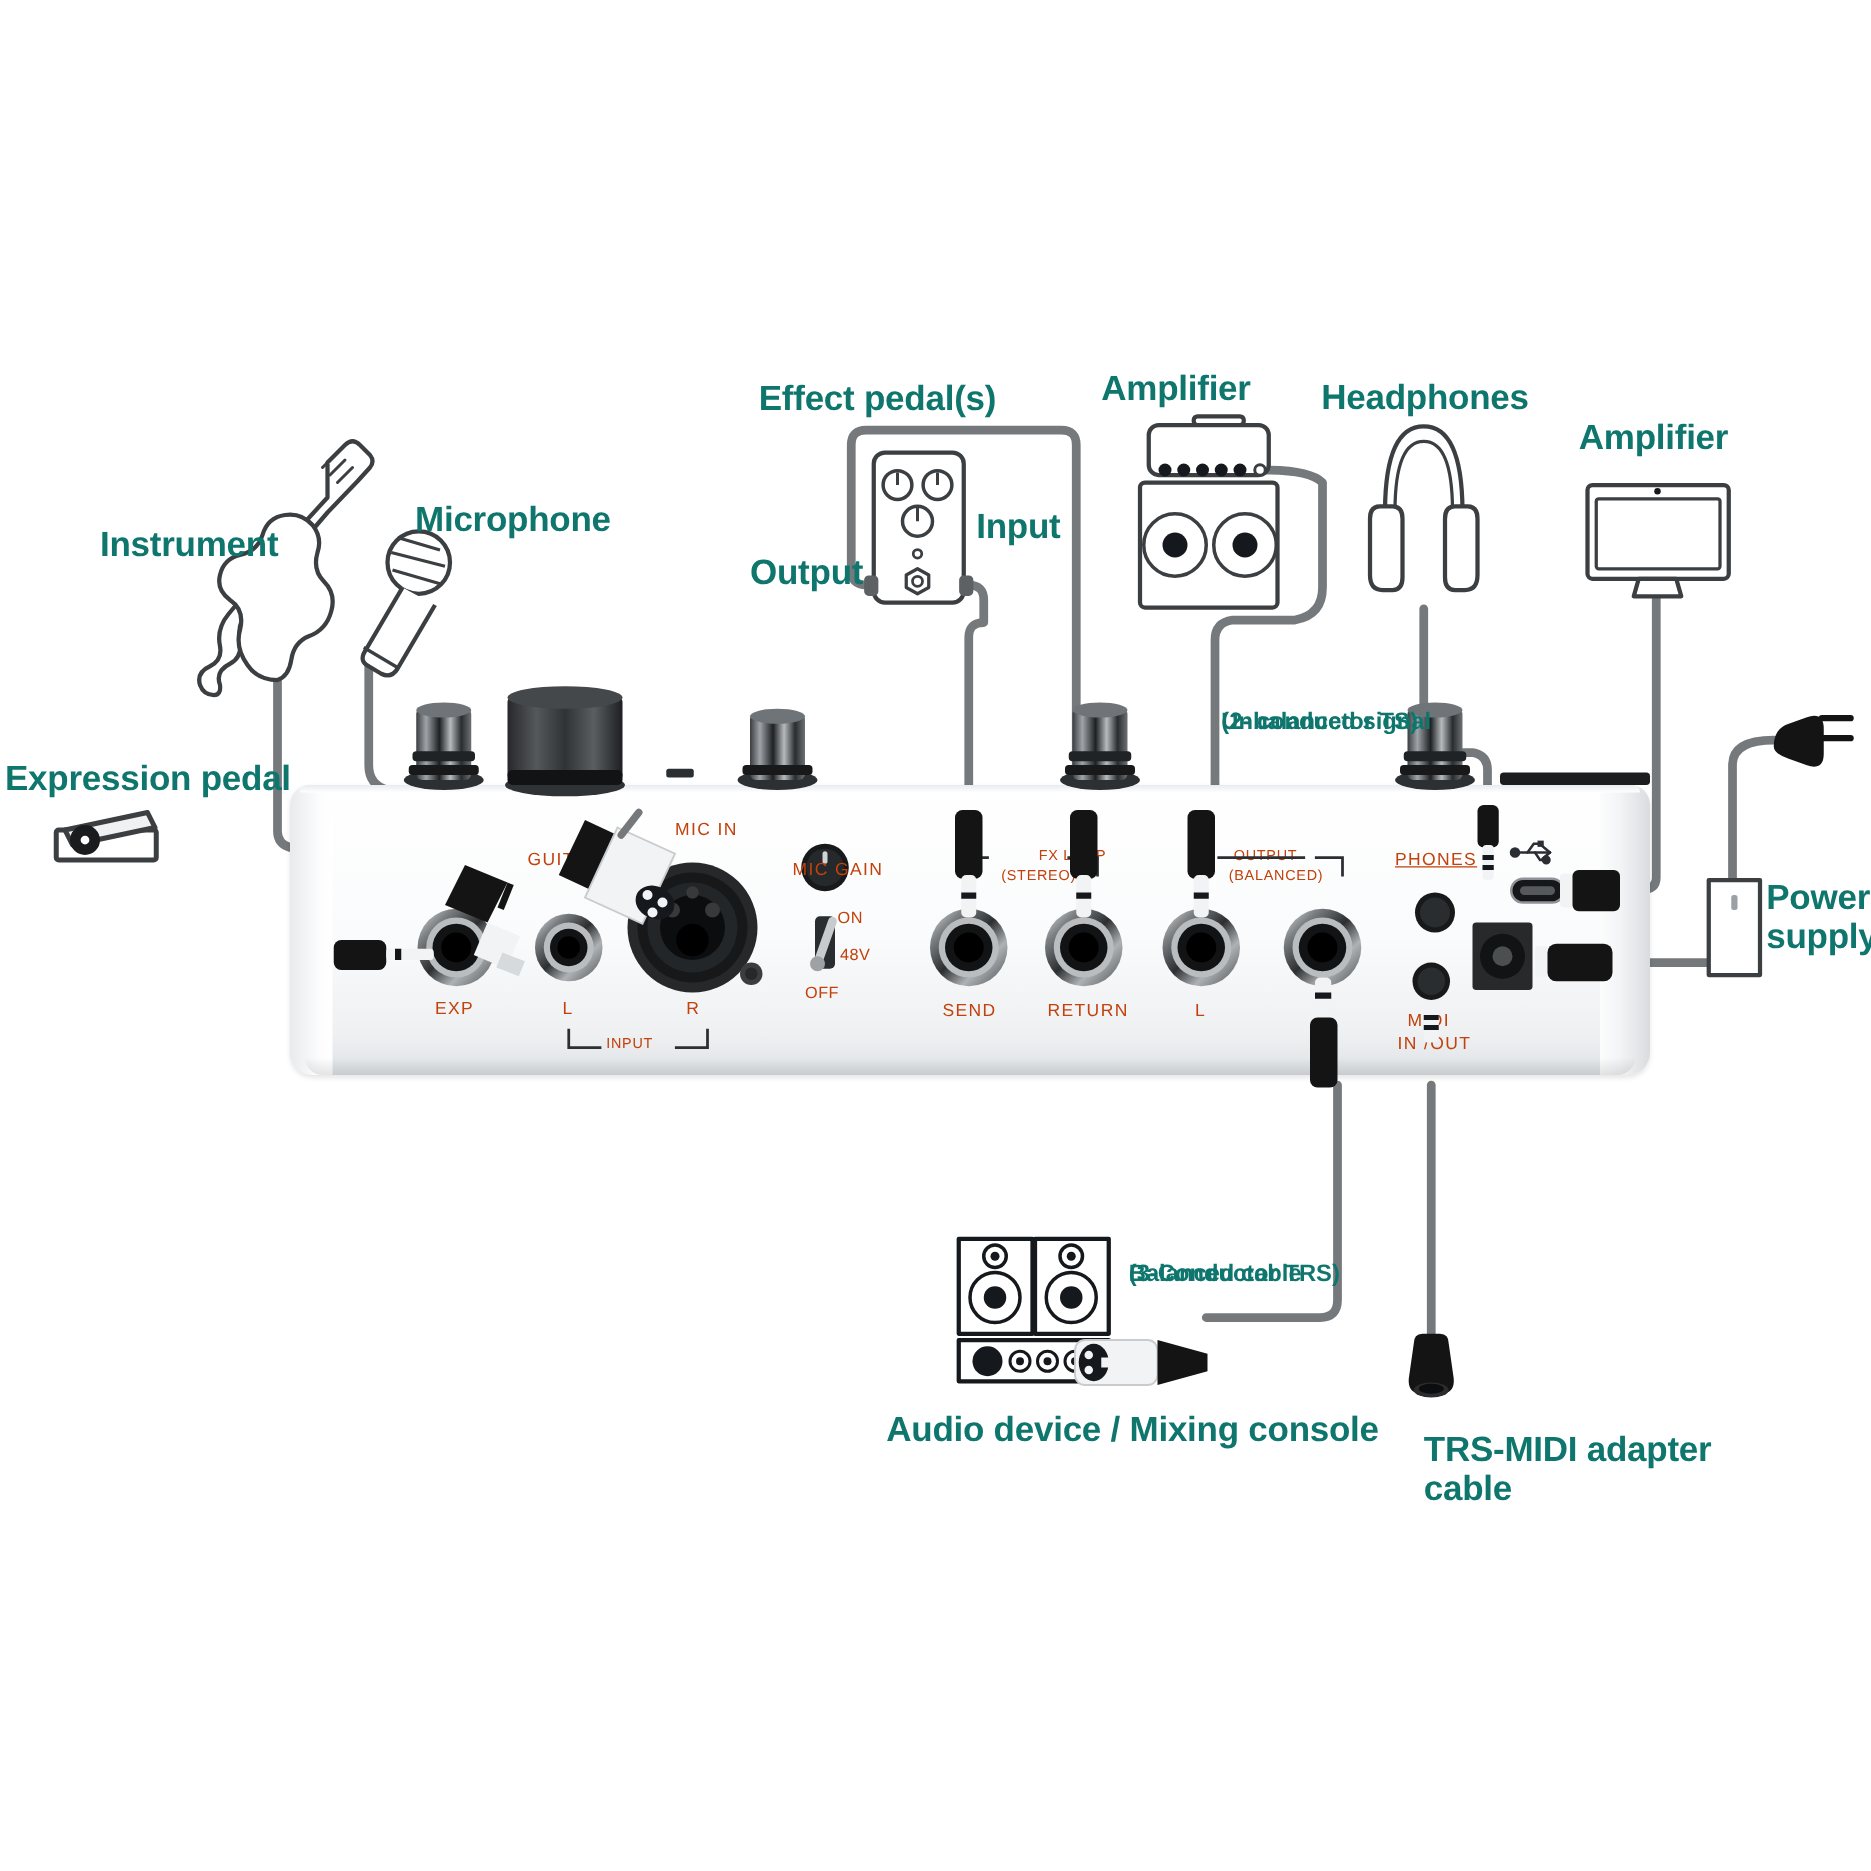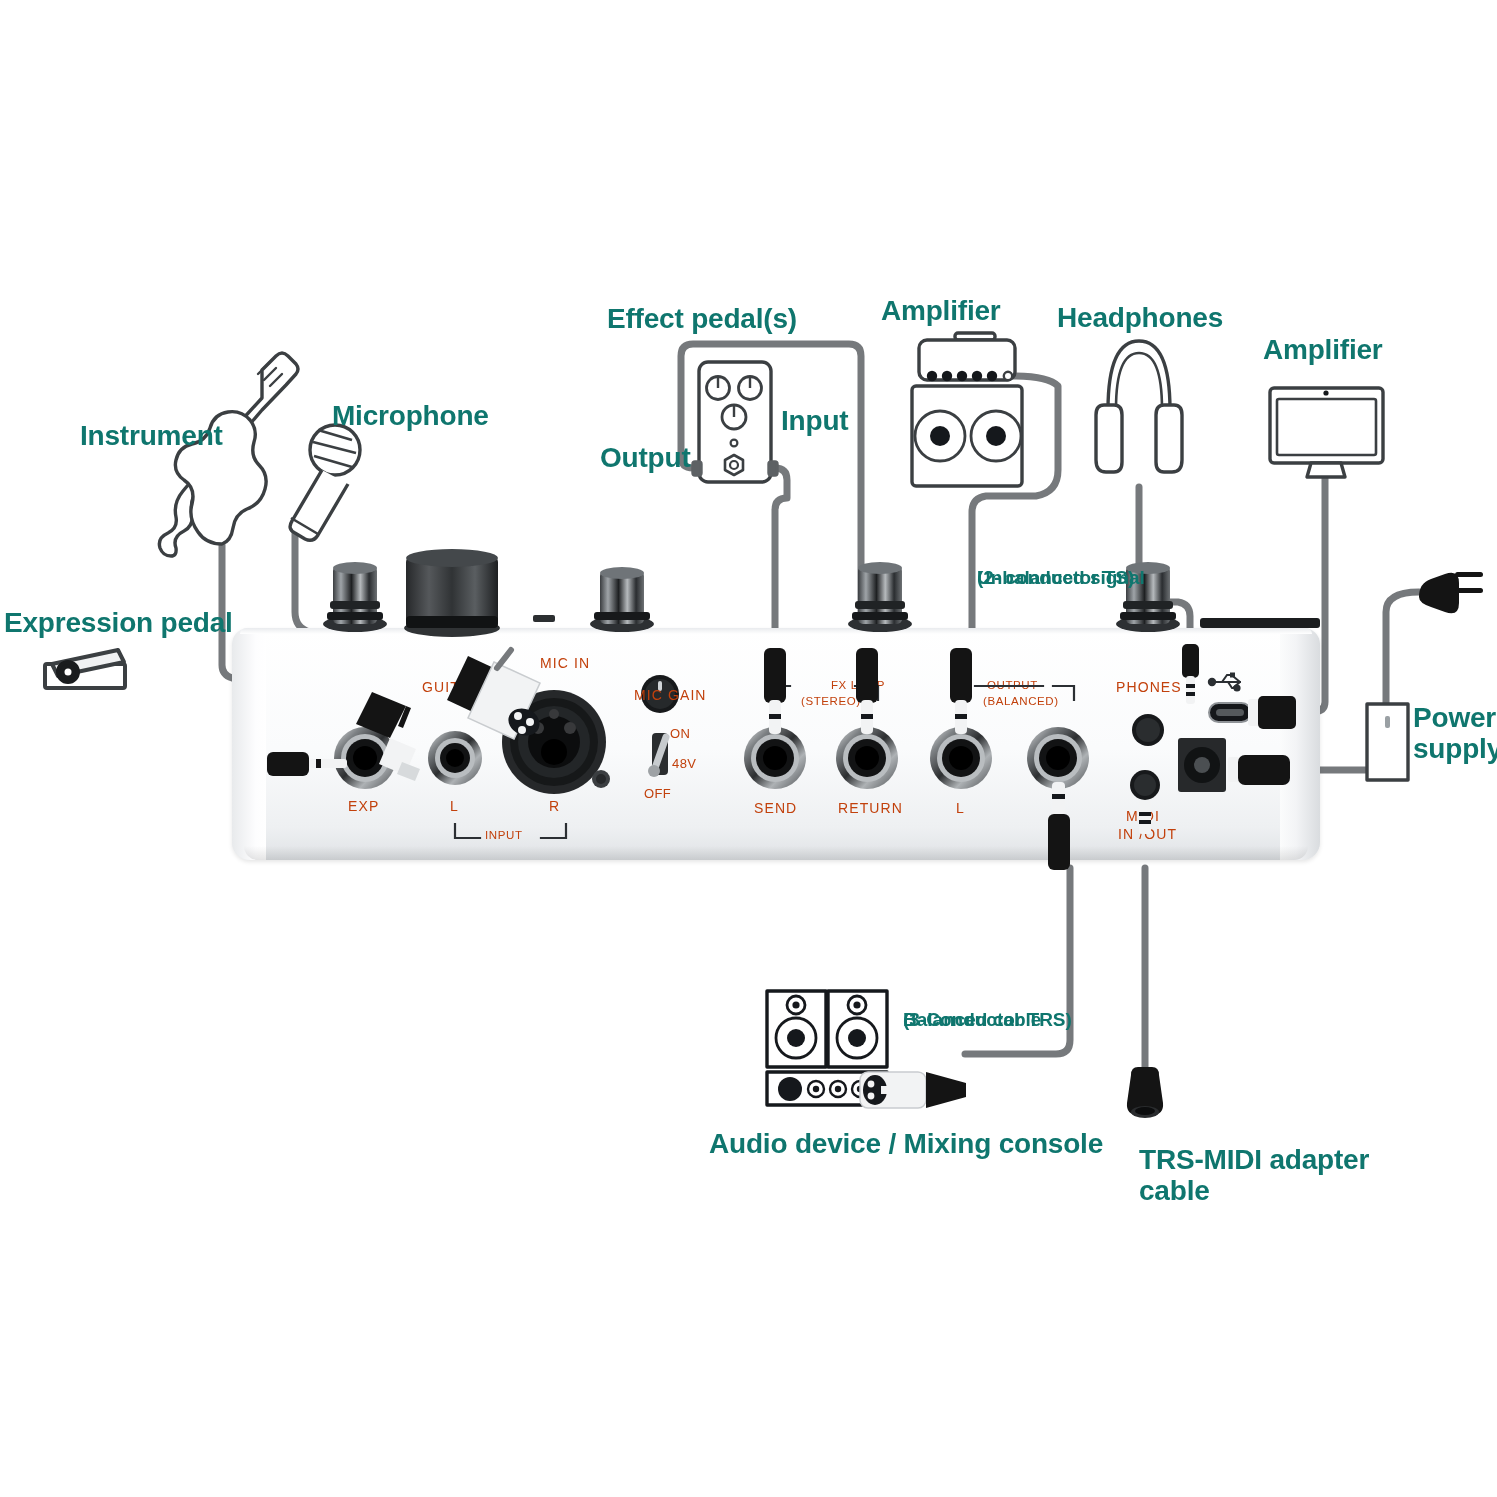--- a/index.html
+++ b/index.html
@@ -376,21 +376,21 @@
     <div class="panel-txt sm" style="left:795px;top:679px;padding-left:36px;">FX LOOP</div>
     <div class="panel-txt sm" style="left:801px;top:695px;">(STEREO)</div>
     <div class="panel-txt" style="left:754px;top:800px;">SEND</div>
     <div class="panel-txt" style="left:838px;top:800px;">RETURN</div>
 
     <div class="panel-txt sm" style="left:987px;top:679px;">OUTPUT</div>
     <div class="panel-txt sm" style="left:983px;top:695px;">(BALANCED)</div>
     <div class="panel-txt" style="left:956px;top:800px;">L</div>
     <div class="panel-txt" style="left:1053px;top:800px;">R</div>
 
-    <div class="panel-txt" style="left:1116px;top:679px;">PHONES</div>
+    <div class="panel-txt" style="left:1116px;top:679px;text-decoration:underline;">PHONES</div>
     <div class="panel-txt" style="left:1126px;top:808px;">MIDI</div>
     <div class="panel-txt" style="left:1118px;top:826px;">IN /OUT</div>
 
     <svg style="position:absolute;left:1206px;top:668px;width:42px;height:24px;" viewBox="0 0 42 24">
       <g stroke="#2b2f33" stroke-width="2" fill="none" stroke-linecap="round">
         <circle cx="6" cy="14" r="3.2" fill="#2b2f33"></circle>
         <path d="M6 14 H34"></path>
         <path d="M34 14 L28 9"></path>
           <path d="M34 14 L28 19"></path>
         <path d="M16 14 L21 7 L26 7"></path>

